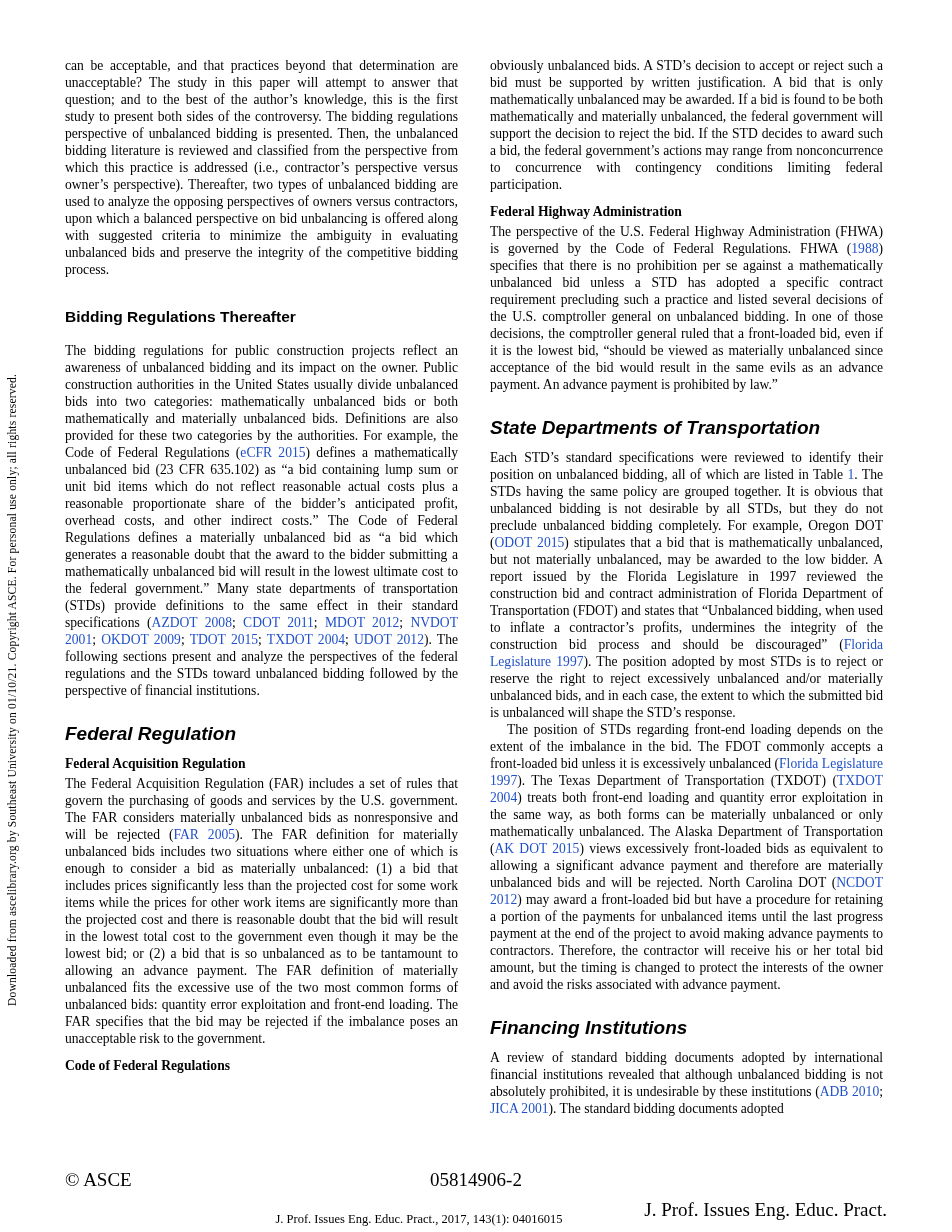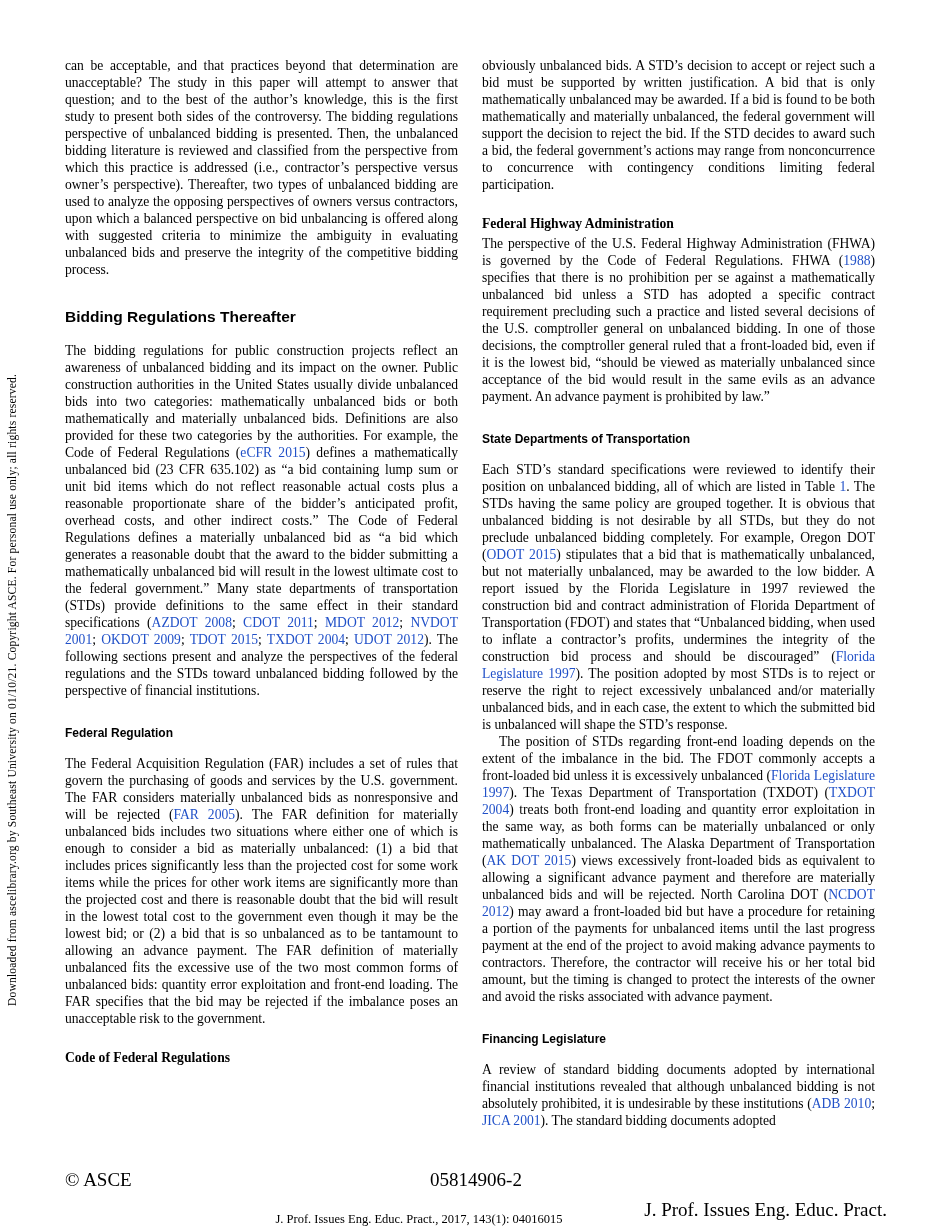--- a/index.html
+++ b/index.html
@@ -21,39 +21,39 @@
     white-space: nowrap;
     font-size: 11.5px;
     letter-spacing: 0.2px;
     font-family: "Liberation Serif", serif;
   }
   .columns {
     position: absolute;
     top: 57px; left: 65px;
     width: 822px;
     display: flex;
-    gap: 24px;
+    gap: 32px;
   }
   .col { width: 393px; font-size: 13.6px; line-height: 17px; }
   .para { margin: 0; text-align: justify; }
   .para.indent { text-indent: 17px; }
   .section-heading {
     font-family: "Liberation Sans", sans-serif;
     font-size: 15.5px; line-height: 19px; font-weight: bold;
     margin: 29px 0 16px 0;
   }
   .subsection-heading {
     font-family: "Liberation Sans", sans-serif;
-    font-size: 12px; line-height: 17px; font-weight: bold; 
+    font-size: 19px; line-height: 17px; font-weight: bold; font-style: italic;
     margin: 26px 0 13px 0;
   }
   .run-in-heading {
     font-family: "Liberation Serif", serif;
     font-size: 13.6px; line-height: 17px; font-weight: bold;
-    margin: 22px 0 3px 0;
+    margin: 10px 0 3px 0;
   }
   .cite-link { color: var(--link-color); text-decoration: none; cursor: pointer; }
   .footer {
     position: absolute;
     top: 1172px; left: 65px; width: 822px;
     display: flex;
     font-size: 19px; line-height: 16px;
   }
   .footer .f-left  { flex: 1; text-align: left; }
   .footer .f-center{ flex: 1; text-align: center; }
@@ -69,31 +69,32 @@
 <body>
 
 <div class="watermark">Downloaded from ascelibrary.org by Southeast University on 01/10/21. Copyright ASCE. For personal use only; all rights reserved.</div>
 
 <div class="columns">
   <div class="col" id="col-left">
       <p class="para">can be acceptable, and that practices beyond that determination are unacceptable? The study in this paper will attempt to answer that question; and to the best of the author’s knowledge, this is the first study to present both sides of the controversy. The bidding regulations perspective of unbalanced bidding is presented. Then, the unbalanced bidding literature is reviewed and classified from the perspective from which this practice is addressed (i.e., contractor’s perspective versus owner’s perspective). Thereafter, two types of unbalanced bidding are used to analyze the opposing perspectives of owners versus contractors, upon which a balanced perspective on bid unbalancing is offered along with suggested criteria to minimize the ambiguity in evaluating unbalanced bids and preserve the integrity of the competitive bidding process.</p>
       <h2 class="section-heading">Bidding Regulations Thereafter</h2>
       <p class="para">The bidding regulations for public construction projects reflect an awareness of unbalanced bidding and its impact on the owner. Public construction authorities in the United States usually divide unbalanced bids into two categories: mathematically unbalanced bids or both mathematically and materially unbalanced bids. Definitions are also provided for these two categories by the authorities. For example, the Code of Federal Regulations (<a class="cite-link">eCFR 2015</a>) defines a mathematically unbalanced bid (23 CFR 635.102) as “a bid containing lump sum or unit bid items which do not reflect reasonable actual costs plus a reasonable proportionate share of the bidder’s anticipated profit, overhead costs, and other indirect costs.” The Code of Federal Regulations defines a materially unbalanced bid as “a bid which generates a reasonable doubt that the award to the bidder submitting a mathematically unbalanced bid will result in the lowest ultimate cost to the federal government.” Many state departments of transportation (STDs) provide definitions to the same effect in their standard specifications (<a class="cite-link">AZDOT 2008</a>; <a class="cite-link">CDOT 2011</a>; <a class="cite-link">MDOT 2012</a>; <a class="cite-link">NVDOT 2001</a>; <a class="cite-link">OKDOT 2009</a>; <a class="cite-link">TDOT 2015</a>; <a class="cite-link">TXDOT 2004</a>; <a class="cite-link">UDOT 2012</a>). The following sections present and analyze the perspectives of the federal regulations and the STDs toward unbalanced bidding followed by the perspective of financial institutions.</p>
       <h3 class="subsection-heading">Federal Regulation</h3>
+      <h4 class="run-in-heading">Federal Acquisition Regulation</h4>
       <p class="para">The Federal Acquisition Regulation (FAR) includes a set of rules that govern the purchasing of goods and services by the U.S. government. The FAR considers materially unbalanced bids as nonresponsive and will be rejected (<a class="cite-link">FAR 2005</a>). The FAR definition for materially unbalanced bids includes two situations where either one of which is enough to consider a bid as materially unbalanced: (1) a bid that includes prices significantly less than the projected cost for some work items while the prices for other work items are significantly more than the projected cost and there is reasonable doubt that the bid will result in the lowest total cost to the government even though it may be the lowest bid; or (2) a bid that is so unbalanced as to be tantamount to allowing an advance payment. The FAR definition of materially unbalanced fits the excessive use of the two most common forms of unbalanced bids: quantity error exploitation and front-end loading. The FAR specifies that the bid may be rejected if the imbalance poses an unacceptable risk to the government.</p>
       <h4 class="run-in-heading">Code of Federal Regulations</h4>
     </div>
   <div class="col" id="col-right">
       <p class="para">obviously unbalanced bids. A STD’s decision to accept or reject such a bid must be supported by written justification. A bid that is only mathematically unbalanced may be awarded. If a bid is found to be both mathematically and materially unbalanced, the federal government will support the decision to reject the bid. If the STD decides to award such a bid, the federal government’s actions may range from nonconcurrence to concurrence with contingency conditions limiting federal participation.</p>
       <h4 class="run-in-heading">Federal Highway Administration</h4>
       <p class="para">The perspective of the U.S. Federal Highway Administration (FHWA) is governed by the Code of Federal Regulations. FHWA (<a class="cite-link">1988</a>) specifies that there is no prohibition per se against a mathematically unbalanced bid unless a STD has adopted a specific contract requirement precluding such a practice and listed several decisions of the U.S. comptroller general on unbalanced bidding. In one of those decisions, the comptroller general ruled that a front-loaded bid, even if it is the lowest bid, “should be viewed as materially unbalanced since acceptance of the bid would result in the same evils as an advance payment. An advance payment is prohibited by law.”</p>
       <h3 class="subsection-heading">State Departments of Transportation</h3>
       <p class="para">Each STD’s standard specifications were reviewed to identify their position on unbalanced bidding, all of which are listed in Table <a class="cite-link">1</a>. The STDs having the same policy are grouped together. It is obvious that unbalanced bidding is not desirable by all STDs, but they do not preclude unbalanced bidding completely. For example, Oregon DOT (<a class="cite-link">ODOT 2015</a>) stipulates that a bid that is mathematically unbalanced, but not materially unbalanced, may be awarded to the low bidder. A report issued by the Florida Legislature in 1997 reviewed the construction bid and contract administration of Florida Department of Transportation (FDOT) and states that “Unbalanced bidding, when used to inflate a contractor’s profits, undermines the integrity of the construction bid process and should be discouraged” (<a class="cite-link">Florida Legislature 1997</a>). The position adopted by most STDs is to reject or reserve the right to reject excessively unbalanced and/or materially unbalanced bids, and in each case, the extent to which the submitted bid is unbalanced will shape the STD’s response.</p>
       <p class="para indent">The position of STDs regarding front-end loading depends on the extent of the imbalance in the bid. The FDOT commonly accepts a front-loaded bid unless it is excessively unbalanced (<a class="cite-link">Florida Legislature 1997</a>). The Texas Department of Transportation (TXDOT) (<a class="cite-link">TXDOT 2004</a>) treats both front-end loading and quantity error exploitation in the same way, as both forms can be materially unbalanced or only mathematically unbalanced. The Alaska Department of Transportation (<a class="cite-link">AK DOT 2015</a>) views excessively front-loaded bids as equivalent to allowing a significant advance payment and therefore are materially unbalanced bids and will be rejected. North Carolina DOT (<a class="cite-link">NCDOT 2012</a>) may award a front-loaded bid but have a procedure for retaining a portion of the payments for unbalanced items until the last progress payment at the end of the project to avoid making advance payments to contractors. Therefore, the contractor will receive his or her total bid amount, but the timing is changed to protect the interests of the owner and avoid the risks associated with advance payment.</p>
-      <h3 class="subsection-heading">Financing Legislature</h3>
+      <h3 class="subsection-heading">Financing Institutions</h3>
       <p class="para">A review of standard bidding documents adopted by international financial institutions revealed that although unbalanced bidding is not absolutely prohibited, it is undesirable by these institutions (<a class="cite-link">ADB 2010</a>; <a class="cite-link">JICA 2001</a>). The standard bidding documents adopted</p>
     </div>
 </div>
 
 <div class="footer">
   <span class="f-left">© ASCE</span>
   <span class="f-center">05814906-2</span>
   <span class="f-right">J. Prof. Issues Eng. Educ. Pract.</span>
 </div>
 

